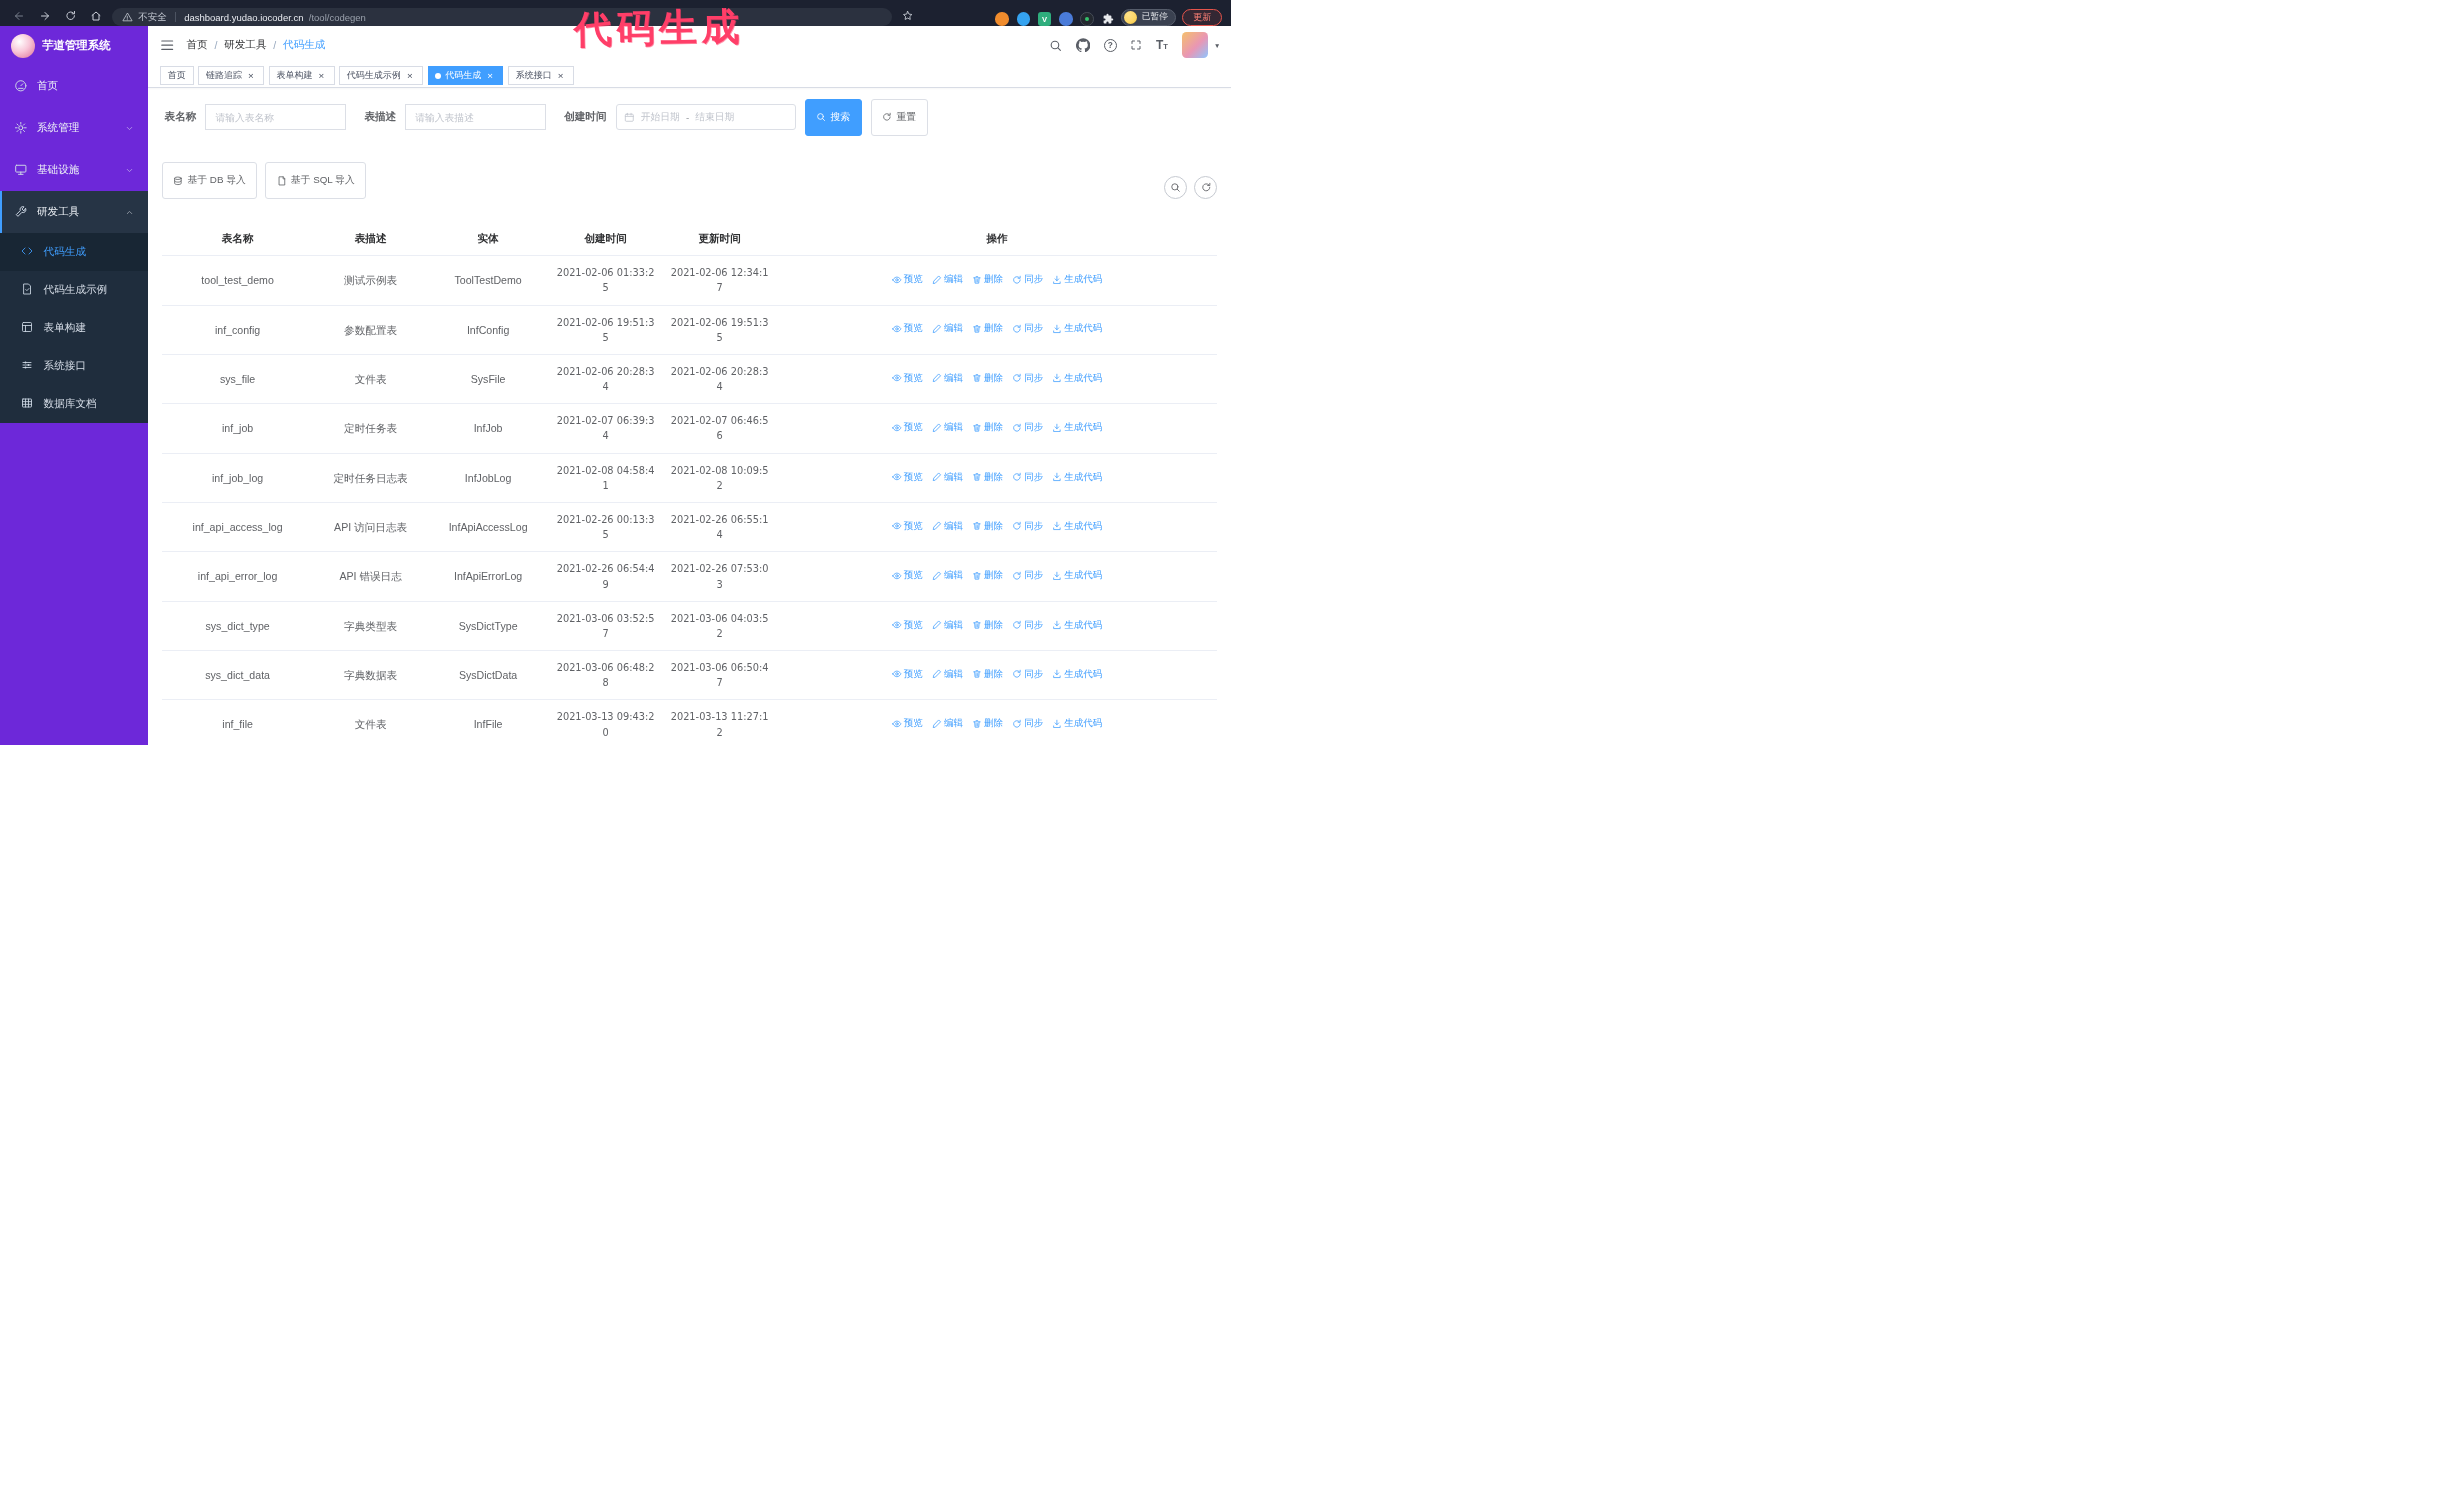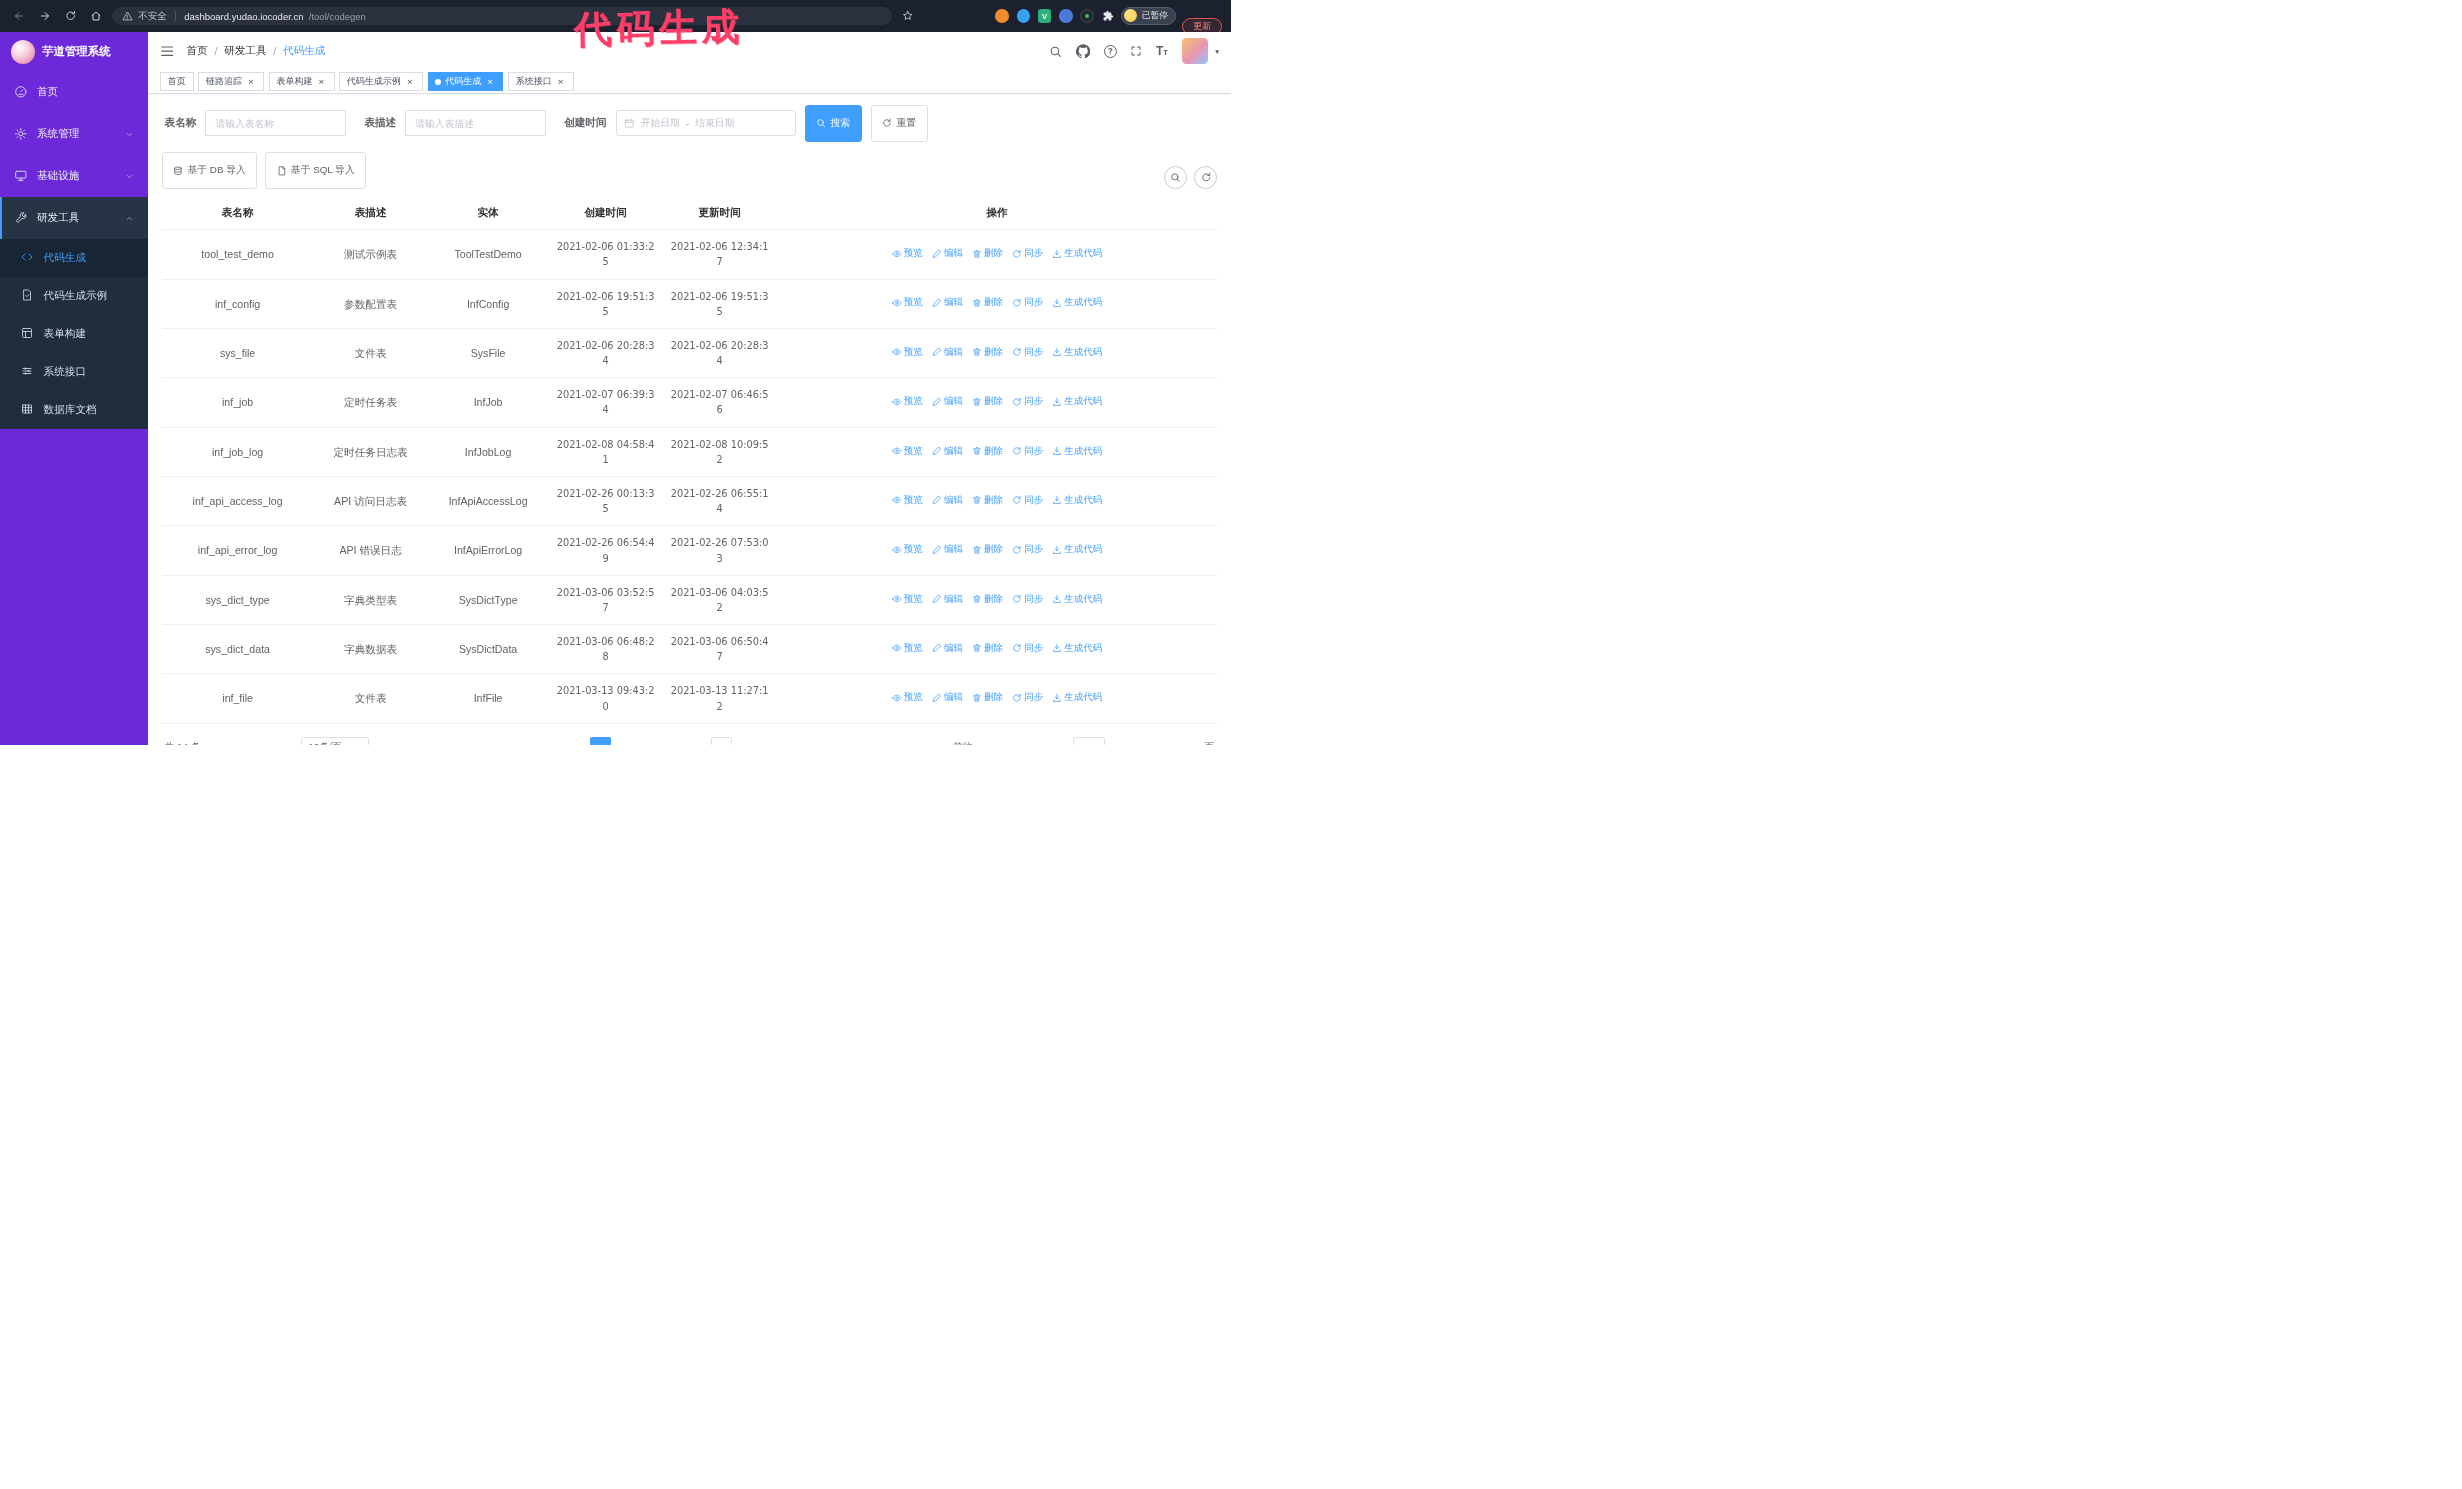--- a/index.html
+++ b/index.html
@@ -3,21 +3,21 @@
 <meta charset="utf-8">
 <style>
   * { margin:0; padding:0; box-sizing:border-box; }
   html,body { width:1231px; height:745px; overflow:hidden; }
   body { font-family:"Liberation Sans","DejaVu Sans",sans-serif; background:#fff; }
   svg { fill:none; stroke:currentColor; stroke-width:2; stroke-linecap:round; stroke-linejoin:round; display:block; }
   svg.fill { fill:currentColor; stroke:none; }
   .screen { position:relative; width:1231px; height:745px; overflow:hidden; background:#fff; }
 
   
-  .chrome { height:32px; background:#1c2130; display:flex; align-items:center; padding:0 9px; gap:6px; }
+  .chrome { height:26px; background:#1c2130; display:flex; align-items:flex-end; padding:0 9px; gap:6px; }
   .nav-ic { width:19.7px; height:19.7px; display:inline-flex; align-items:center; justify-content:center; color:#cdd2db; border-radius:50%; flex:0 0 auto; cursor:pointer; }
   .nav-ic.dim { color:#79808d; }
   .url-pill { flex:0 1 780px; height:18px; background:#2b313f; border-radius:9px; display:flex; align-items:center; padding:0 10.6px; gap:5.3px; color:#c6cbd4; font-size:9.5px; min-width:0; cursor:text; }
   .url-pill .sep { width:0.8px; height:9.8px; background:#4d5462; margin:0 3px; }
   .url-host { color:#e9ebf0; white-space:nowrap; }
   .url-path { color:#9aa1ac; white-space:nowrap; overflow:hidden; text-overflow:ellipsis; }
   .ext-icons { margin-left:auto; display:flex; align-items:center; gap:7.6px; }
   .ext { width:13.6px; height:13.6px; border-radius:50%; display:inline-flex; align-items:center; justify-content:center; font-size:7.6px; font-weight:700; color:#fff; cursor:pointer; }
   .e1 { background:#f08c2d; }
   .e2 { background:#35a3f0; }
@@ -64,21 +64,21 @@
   .av-caret { font-size:7.6px; color:#5a5e66; margin-left:-6px; cursor:pointer; }
 
   
   .tabbar { height:24px; display:flex; align-items:center; gap:4.5px; padding:0 12px; background:#fff; border-bottom:0.8px solid #d8dce5; box-shadow:0 0.8px 2.3px rgba(0,0,0,.05); }
   .tab { height:19px; border:0.8px solid #d8dce5; background:#fff; color:#495060; font-size:9px; padding:0 6.8px; display:inline-flex; align-items:center; gap:3.8px; cursor:pointer; white-space:nowrap; }
   .tab .x { font-size:9.8px; line-height:1; width:10.6px; height:10.6px; border-radius:50%; display:inline-flex; align-items:center; justify-content:center; font-style:normal; }
   .tab.active { background:#409eff; border-color:#409eff; color:#fff; }
   .tab .dot { width:6px; height:6px; border-radius:50%; background:#fff; display:inline-block; }
 
   
-  .content { flex:1; padding:10.6px 13.6px 0; display:flex; flex-direction:column; min-height:0; }
+  .content { flex:1; padding:10.6px 13.6px 0; display:flex; flex-direction:column; min-height:0;gap:16px; }
   .filter-row { display:flex; align-items:center; gap:9px; font-size:10.6px; color:#606266; margin-bottom:10.6px; }
   .f-label { font-weight:600; white-space:nowrap; margin-left:9px; }
   .f-label:first-child { margin-left:3px; }
   .f-input { width:141px; height:26px; border:0.8px solid #dcdfe6; border-radius:0; padding:0 9px; font-size:9.8px; color:#606266; outline:none; font-family:inherit; }
   .f-input::placeholder { color:#c0c4cc; }
   .date-range { width:180px; height:26px; border:0.8px solid #dcdfe6; border-radius:3px; display:flex; align-items:center; gap:6px; padding:0 7.6px; color:#c0c4cc; font-size:9.8px; cursor:pointer; }
   .date-range .dash { color:#909399; }
   .btn { height:37px; padding:0 10.6px; border-radius:3px; border:0.8px solid #dcdfe6; background:#fff; color:#606266; font-size:9.8px; display:inline-flex; align-items:center; gap:4.5px; cursor:pointer; font-family:inherit; white-space:nowrap; }
   .btn.primary { background:#409eff; border-color:#409eff; color:#fff; }
   .btn svg { width:9.8px; height:9.8px; }

